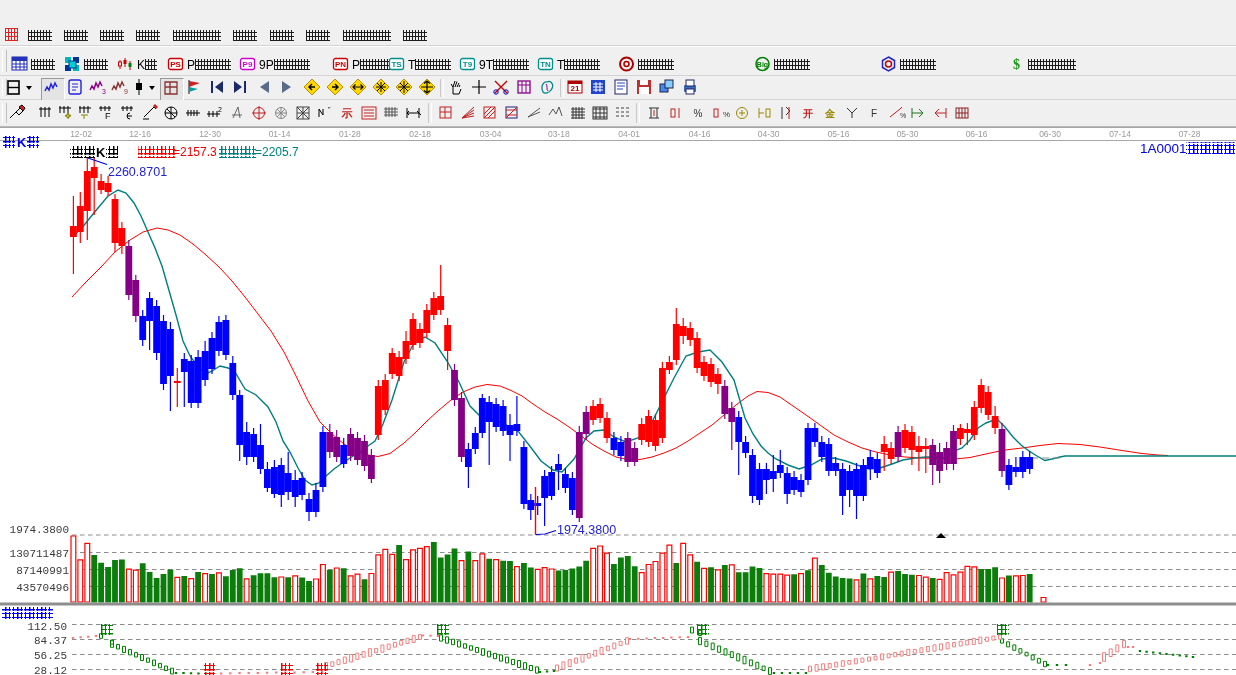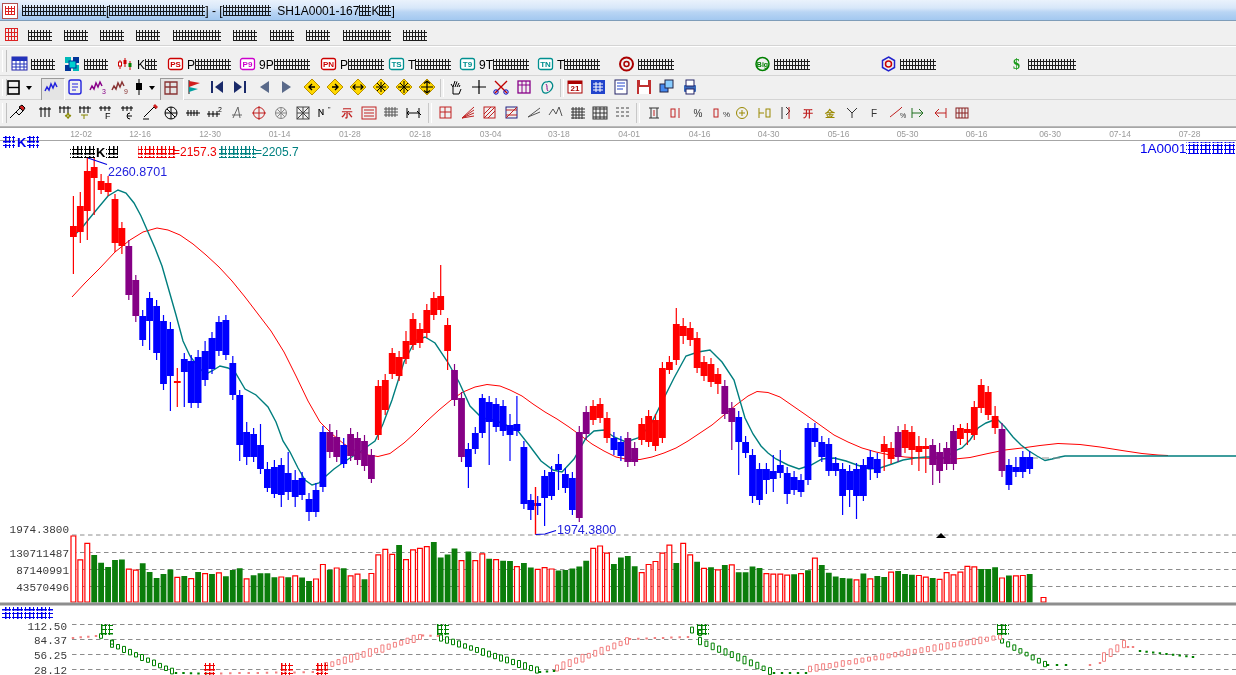--- a/index.html
+++ b/index.html
@@ -156,26 +156,20 @@
 <path d="M174.8,672.0h2.4v2.0h-2.4zM182.3,672.1h2.4v2.0h-2.4zM189.8,672.2h2.4v2.0h-2.4zM197.3,672.4h2.4v2.0h-2.4zM204.8,672.5h2.4v2.0h-2.4zM538.8,671.0h2.4v2.0h-2.4zM545.8,670.5h2.4v2.0h-2.4zM552.8,670.0h2.4v2.0h-2.4zM772.8,672.0h2.4v2.0h-2.4zM780.8,672.0h2.4v2.0h-2.4zM788.8,672.0h2.4v2.0h-2.4zM796.8,672.0h2.4v2.0h-2.4zM804.8,672.0h2.4v2.0h-2.4zM1046.8,664.0h2.4v2.0h-2.4zM1055.8,664.0h2.4v2.0h-2.4zM1064.8,664.0h2.4v2.0h-2.4zM1138.8,650.0h2.4v2.0h-2.4zM1145.4,650.8h2.4v2.0h-2.4zM1152.0,651.5h2.4v2.0h-2.4zM1158.7,652.2h2.4v2.0h-2.4zM1165.3,653.0h2.4v2.0h-2.4zM1171.9,653.8h2.4v2.0h-2.4zM1178.5,654.5h2.4v2.0h-2.4zM1185.2,655.2h2.4v2.0h-2.4zM1191.8,656.0h2.4v2.0h-2.4z" fill="#008000"></path>
 <path d="M71.8,637.0h2.4v2.0h-2.4zM79.5,636.3h2.4v2.0h-2.4zM87.1,635.7h2.4v2.0h-2.4zM94.8,635.0h2.4v2.0h-2.4zM210.8,672.5h2.4v2.0h-2.4zM220.0,672.4h2.4v2.0h-2.4zM229.1,672.2h2.4v2.0h-2.4zM238.3,672.1h2.4v2.0h-2.4zM247.5,672.0h2.4v2.0h-2.4zM256.6,671.9h2.4v2.0h-2.4zM265.8,671.8h2.4v2.0h-2.4zM275.0,671.6h2.4v2.0h-2.4zM284.1,671.5h2.4v2.0h-2.4zM293.3,671.4h2.4v2.0h-2.4zM302.5,671.2h2.4v2.0h-2.4zM311.6,671.1h2.4v2.0h-2.4zM320.8,671.0h2.4v2.0h-2.4zM421.8,634.5h2.4v2.0h-2.4zM429.3,634.8h2.4v2.0h-2.4zM436.8,635.0h2.4v2.0h-2.4zM628.8,638.0h2.4v2.0h-2.4zM637.1,637.7h2.4v2.0h-2.4zM645.4,637.4h2.4v2.0h-2.4zM653.7,637.1h2.4v2.0h-2.4zM661.9,636.9h2.4v2.0h-2.4zM670.2,636.6h2.4v2.0h-2.4zM678.5,636.3h2.4v2.0h-2.4zM686.8,636.0h2.4v2.0h-2.4zM1088.8,664.0h2.4v2.0h-2.4zM1098.8,662.0h2.4v2.0h-2.4zM1126.8,646.0h2.4v2.0h-2.4zM1131.8,646.0h2.4v2.0h-2.4z" fill="#f28080"></path>
 <rect x="101" y="624" width="12" height="12" fill="url(#hzG)"></rect>
 <rect x="437" y="624" width="12" height="12" fill="url(#hzG)"></rect>
 <rect x="697" y="624" width="12" height="12" fill="url(#hzG)"></rect>
 <rect x="997" y="624" width="12" height="12" fill="url(#hzG)"></rect>
 <rect x="204" y="663" width="12" height="12" fill="url(#hzR)"></rect>
 <rect x="281" y="663" width="12" height="12" fill="url(#hzR)"></rect>
 <rect x="316" y="663" width="12" height="12" fill="url(#hzR)"></rect>
 </svg></div>
-<div id="title">
-      <b id="tlogo">
-        <i></i>
-      </b>
-      <span class="txt"><i class="zh" style="width:84px;height:11px;"></i>[<i class="zh" style="width:96px;height:11px;"></i>] - [<i class="zh" style="width:48px;height:11px;"></i>&nbsp;&nbsp;SH1A0001-167<i class="zh" style="width:12px;height:11px;"></i>K<i class="zh" style="width:12px;height:11px;"></i>]</span>
-    </div>
 <div id="menubar">
       <b class="mlogo"></b>
       <span class="mi" style="left:27.6px"><i class="zh" style="width:24px;height:11px;"></i></span>
       <span class="mi" style="left:64.2px"><i class="zh" style="width:24px;height:11px;"></i></span>
       <span class="mi" style="left:100.3px"><i class="zh" style="width:24px;height:11px;"></i></span>
       <span class="mi" style="left:136.4px"><i class="zh" style="width:24px;height:11px;"></i></span>
       <span class="mi" style="left:173px"><i class="zh" style="width:48px;height:11px;"></i></span>
       <span class="mi" style="left:233.2px"><i class="zh" style="width:24px;height:11px;"></i></span>
       <span class="mi" style="left:269.8px"><i class="zh" style="width:24px;height:11px;"></i></span>
       <span class="mi" style="left:305.9px"><i class="zh" style="width:24px;height:11px;"></i></span>
@@ -203,21 +197,21 @@
           <rect x="11.5" y="7" width="3" height="4" fill="#008000"></rect>
         </svg><span class="t1l"><span class="lt">K</span><i class="zh" style="width:12px;height:11px;"></i></span></span>
       <span class="t1" style="left:167px"><svg width="17" height="16">
           <rect x="1.5" y="2.5" width="14" height="11" rx="2" fill="#fff" stroke="#cc0000" stroke-width="1.3"></rect>
           <text x="8.5" y="11" font-size="8" font-weight="bold" font-family="Liberation Sans" fill="#cc0000" text-anchor="middle">PS</text>
         </svg><span class="t1l"><span class="lt">P</span><i class="zh" style="width:36px;height:11px;"></i></span></span>
       <span class="t1" style="left:239px"><svg width="17" height="16">
           <rect x="1.5" y="2.5" width="14" height="11" rx="2" fill="#fff" stroke="#cc00cc" stroke-width="1.3"></rect>
           <text x="8.5" y="11" font-size="8" font-weight="bold" font-family="Liberation Sans" fill="#cc00cc" text-anchor="middle">P9</text>
         </svg><span class="t1l"><span class="lt">9P</span><i class="zh" style="width:36px;height:11px;"></i></span></span>
-      <span class="t1" style="left:320px"><svg width="17" height="16">
+      <span class="t1" style="left:332px"><svg width="17" height="16">
           <rect x="1.5" y="2.5" width="14" height="11" rx="2" fill="#fff" stroke="#cc0000" stroke-width="1.3"></rect>
           <text x="8.5" y="11" font-size="8" font-weight="bold" font-family="Liberation Sans" fill="#cc0000" text-anchor="middle">PN</text>
         </svg><span class="t1l"><span class="lt">P</span><i class="zh" style="width:36px;height:11px;"></i></span></span>
       <span class="t1" style="left:388px"><svg width="17" height="16">
           <rect x="1.5" y="2.5" width="14" height="11" rx="2" fill="#fff" stroke="#009090" stroke-width="1.3"></rect>
           <text x="8.5" y="11" font-size="8" font-weight="bold" font-family="Liberation Sans" fill="#009090" text-anchor="middle">TS</text>
         </svg><span class="t1l"><span class="lt">T</span><i class="zh" style="width:36px;height:11px;"></i></span></span>
       <span class="t1" style="left:459px"><svg width="17" height="16">
           <rect x="1.5" y="2.5" width="14" height="11" rx="2" fill="#fff" stroke="#009090" stroke-width="1.3"></rect>
           <text x="8.5" y="11" font-size="8" font-weight="bold" font-family="Liberation Sans" fill="#009090" text-anchor="middle">T9</text>

